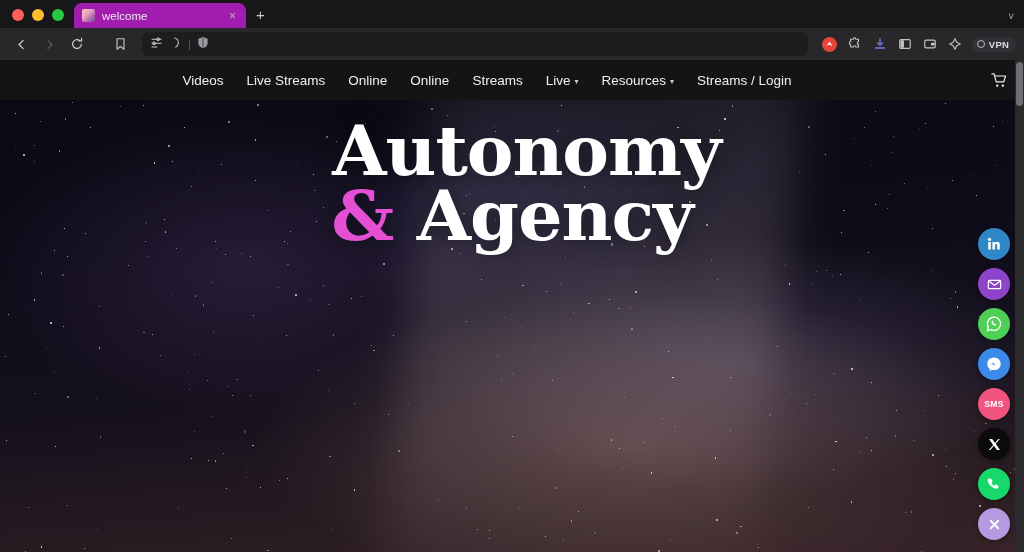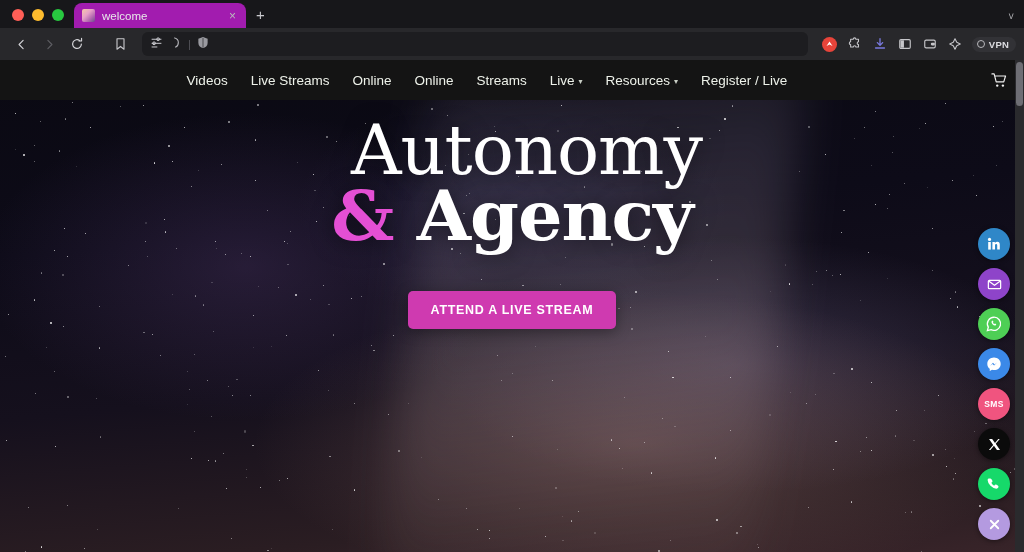--- a/index.html
+++ b/index.html
@@ -129,21 +129,21 @@
     position:relative; z-index:3; text-align:center;
     padding-top:9px;
   }
   .kicker {
     font-size:11.5px; letter-spacing:2.4px; color:#9a9aa6; font-weight:500;
   }
   .headline {
     font-family:"DejaVu Serif", serif; color:#fff; line-height:.96;
     margin-top:8px; text-shadow:0 2px 22px rgba(0,0,0,.55);
   }
-  .headline .l1 { font-size:70px; font-weight:400; letter-spacing:-1px; display:block;padding-left:29px; }
+  .headline .l1 { font-size:70px; font-weight:700; letter-spacing:-1px; display:block;padding-left:29px; }
   .headline .l2 { font-size:70px; font-weight:700; letter-spacing:-1px; display:block; margin-top:-2px; }
   .amp { color:#e44fd4; }
 
   .lede {
     margin:37px auto 0; width:468px; font-size:14.6px; line-height:1.53;
     color:#e9e9ee; text-shadow:0 1px 8px rgba(0,0,0,.6);
   }
   .cta-wrap { margin-top:42px; }
   .cta {
     display:inline-block; background:#cf3ab0; color:#fff; font-size:12.5px;
@@ -655,43 +655,40 @@
         </span>
         <span class="navlink">
           <span>Live</span>
           <span class="chev">▾</span>
         </span>
         <span class="navlink">
           <span>Resources</span>
           <span class="chev">▾</span>
         </span>
         <span class="navlink">
-          <span>Register / Live</span>
+          <span>Streams / Login</span>
         </span>
       </div>
       <div class="cart">
         <svg width="17" height="17" viewBox="0 0 18 18">
           <path d="M1 2 h2.3 l2.2 8.4 h8 l1.9 -6.2 h-10.7" fill="none" stroke="#f0f0f0" stroke-width="1.25" stroke-linejoin="round" stroke-linecap="round"></path>
           <circle cx="6.6" cy="14.4" r="1.25" fill="#f0f0f0"></circle>
           <circle cx="12.6" cy="14.4" r="1.25" fill="#f0f0f0"></circle>
         </svg>
       </div>
     </div>
 
     <div class="hero">
       <h1 class="headline">
         <span class="l1">Autonomy</span>
         <span class="l2">
           <span class="amp">&amp;</span>
           <span>Agency</span>
         </span>
       </h1>
-      <div class="cta-wrap">
-        <a class="cta">ATTEND A LIVE STREAM</a>
-      </div>
     </div>
 
     <div class="rail">
       <span class="soc" style="background:#2f87c8">
         <svg width="16" height="16" viewBox="0 0 16 16">
             <rect x="2.2" y="6" width="2.6" height="7.6" fill="#fff"></rect>
             <circle cx="3.5" cy="3.4" r="1.6" fill="#fff"></circle>
             <path d="M6.4 13.6 V6 h2.5 v1 q.9 -1.2 2.5 -1.2 q2.4 0 2.4 2.9 v4.9 h-2.6 V9.2 q0 -1.3 -1.1 -1.3 q-1.1 0 -1.1 1.4 v4.3 z" fill="#fff"></path>
           </svg>
       </span>

